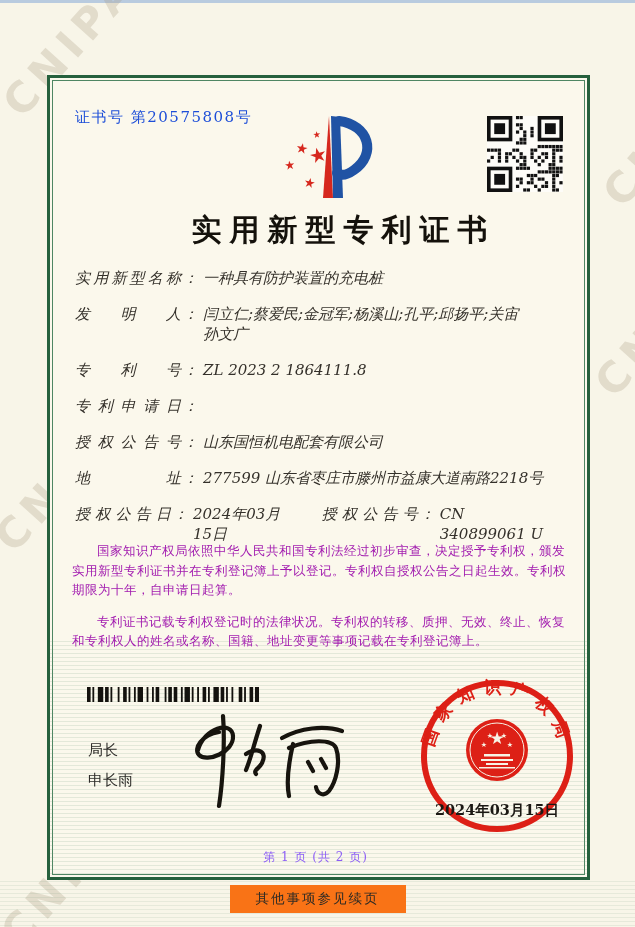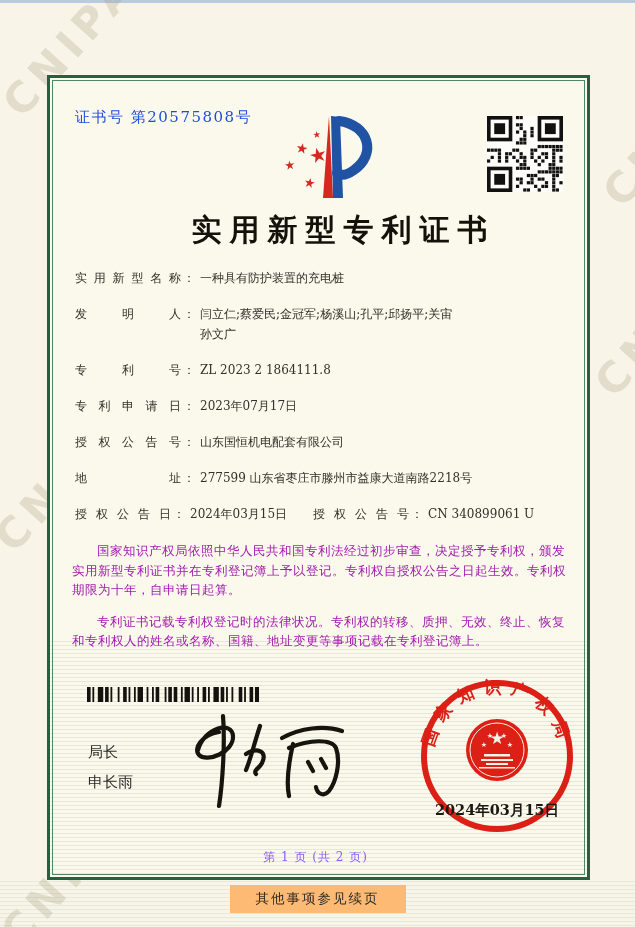--- a/index.html
+++ b/index.html
@@ -32,43 +32,43 @@
     position:absolute; left:0; top:881px; width:635px; height:46px;
     background:repeating-linear-gradient(180deg, rgba(104,148,116,0.12) 0 1px, rgba(0,0,0,0) 1px 4px);
   }
   .certno{position:absolute; left:75px; top:108px; font-size:15px; letter-spacing:1.5px; color:#1d4ed8;}
   .logo{position:absolute; left:255px; top:104px; width:128px; height:102px;}
   .qr{position:absolute; left:487px; top:116px; width:76px; height:76px; background:#fdfcf8;}
   .title{
     position:absolute; left:47px; width:537px; top:210px; text-align:center;
     font-size:30px; font-weight:700; letter-spacing:8px; color:#14110b;padding-left:28px;
   }
-  .fields{position:absolute; left:75px; top:268px; width:478px; font-size:12px; line-height:20px; color:#34302a;}
+  .fields{position:absolute; left:75px; top:268px; width:478px; font-size:15px; line-height:20px; color:#34302a;font-style:italic;}
   .frow{display:flex; margin-bottom:16px;}
   .flabel{flex:0 0 106px; text-align:justify; text-align-last:justify;}
   .colon{flex:0 0 auto; margin:0 5px 0 2px;}
   .fvalue{flex:1 1 auto; white-space:pre-line;}
   .grant{display:flex; margin-bottom:0;}
   .glabel{flex:0 0 96px; text-align:justify; text-align-last:justify;}
   .gpair{display:flex;}
   .gpair+.gpair{margin-left:26px;}
   .paras{position:absolute; left:72px; top:541px; width:500px; font-size:12.5px; line-height:19.5px; color:#a21caf;}
   .paras p{margin:0 0 12px 0; text-indent:2em; letter-spacing:0.5px;}
   .barcode{position:absolute; left:87px; top:687px; width:172px; height:15px;}
   .director{
     position:absolute; left:88px; top:737px;
-    font-family:Liberation Serif, serif;
+    font-family:Liberation Mono, monospace;
     font-size:15px; line-height:30px; color:#2c2b28;
   }
   .signature{position:absolute; left:172px; top:710px; width:180px; height:100px;}
   .seal{position:absolute; left:416px; top:676px; width:162px; height:160px;}
   .pageno{position:absolute; left:47px; width:537px; top:849px; text-align:center; font-size:12px; color:#8b5cf6; letter-spacing:1px;}
   .notebox{
     position:absolute; left:50%; top:885px; transform:translateX(-50%);
-    background:#fdba74; padding:5px 26px; font-size:13.5px; letter-spacing:2px; color:#2e2b25;
+    background:#f97316; padding:5px 26px; font-size:13.5px; letter-spacing:2px; color:#2e2b25;
   }
 </style>
 </head>
 <body>
 
 <div class="page">
   <div class="topline"></div>
 
   <div class="wm" style="left:-18px; top:20px;">CNIPA</div>
   <div class="wm" style="left:582px; top:110px;">CNIPA</div>
@@ -241,21 +241,20 @@
 孙文广</span>
     </div>
     <div class="frow">
       <span class="flabel">专利号</span>
       <span class="colon">：</span>
       <span class="fvalue">ZL 2023 2 1864111.8</span>
     </div>
     <div class="frow">
       <span class="flabel">专利申请日</span>
       <span class="colon">：</span>
-      <span class="fvalue">2023年07月17日</span>
     </div>
     <div class="frow">
       <span class="flabel">授权公告号</span>
       <span class="colon">：</span>
       <span class="fvalue">山东国恒机电配套有限公司</span>
     </div>
     <div class="frow">
       <span class="flabel">地址</span>
       <span class="colon">：</span>
       <span class="fvalue">277599 山东省枣庄市滕州市益康大道南路2218号</span>

